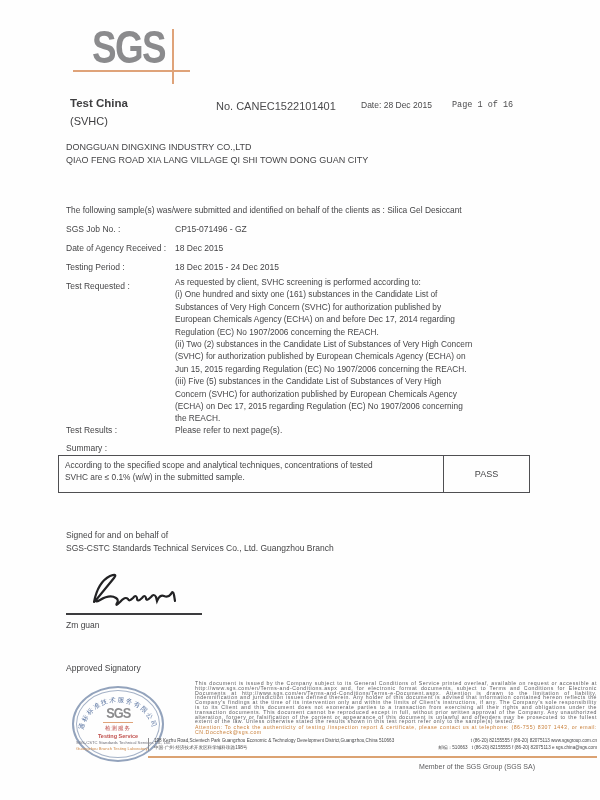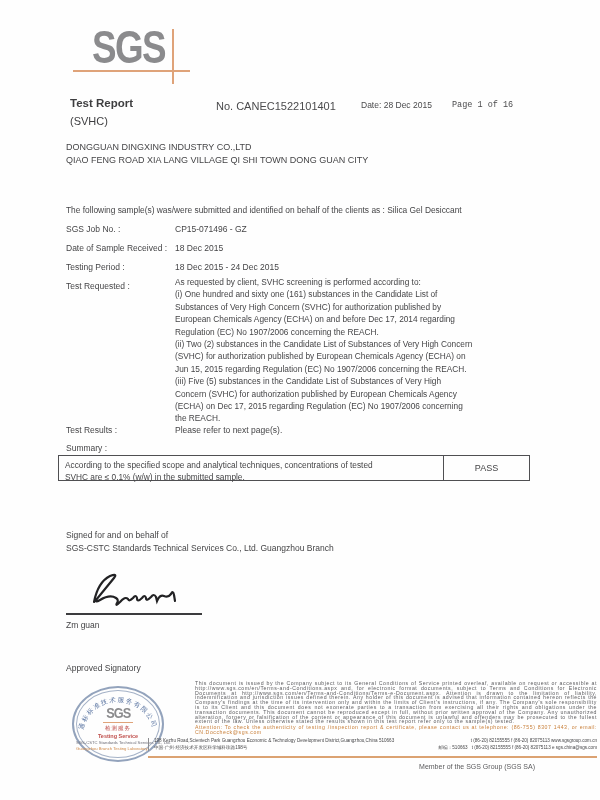--- a/index.html
+++ b/index.html
@@ -26,21 +26,21 @@
 
   .intro { position:absolute; left:66px; top:205px; font-size:8.4px; color:#454547; white-space:nowrap; }
   .flabel { position:absolute; left:66px; font-size:8.5px; color:#454547; }
   .fvalue { position:absolute; left:175px; font-size:8.5px; color:#454547; }
   .para { position:absolute; left:175px; top:276px; font-size:8.3px; line-height:12.4px;
           color:#454547; }
   .para div { white-space:nowrap; }
 
   
   .summary-label { position:absolute; left:66px; top:443px; font-size:8.5px; color:#454547; }
-  .summary-box { position:absolute; left:58px; top:455px; width:472px; height:26px;
+  .summary-box { position:absolute; left:58px; top:455px; width:472px; height:38px;
                  border:1.5px solid #4f4f52; display:flex; }
   .summary-text { flex:1; padding:3px 6px; font-size:8.3px; line-height:12px; color:#454547; }
   .summary-result { width:86px; border-left:1.5px solid #4f4f52; display:flex;
                     align-items:center; justify-content:center; font-size:9px; color:#454547; }
 
   
   .signoff { position:absolute; left:66px; top:529px; font-size:8.5px; line-height:12.5px; color:#454547; }
   .signature-svg { position:absolute; left:88px; top:570px; }
   .sig-underline { position:absolute; left:66px; top:613px; width:136px; height:2px; background:#3c3c3e; }
   .signer { position:absolute; left:66px; top:620px; font-size:8.5px; color:#454547; }
@@ -84,37 +84,37 @@
 <body>
 
 <div class="page">
 
   <div class="logo">
     <div class="logo-text">SGS</div>
     <div class="logo-hline"></div>
     <div class="logo-vline"></div>
   </div>
 
-  <div class="report-title">Test Report</div>
+  <div class="report-title">Test China</div>
   <div class="report-subtitle">(SVHC)</div>
   <div class="report-no">No. CANEC1522101401</div>
   <div class="report-date">Date: 28 Dec 2015</div>
   <div class="report-page">Page 1 of 16</div>
 
   <div class="client">
     <div>DONGGUAN DINGXING INDUSTRY CO.,LTD</div>
     <div>QIAO FENG ROAD XIA LANG VILLAGE QI SHI TOWN DONG GUAN CITY</div>
   </div>
 
   <div class="intro">The following sample(s) was/were submitted and identified on behalf of the clients as : Silica Gel Desiccant</div>
 
   <div class="flabel" style="top:224px">SGS Job No. :</div>
   <div class="fvalue" style="top:224px">CP15-071496 - GZ</div>
 
-  <div class="flabel" style="top:243px">Date of Sample Received :</div>
+  <div class="flabel" style="top:243px">Date of Agency Received :</div>
   <div class="fvalue" style="top:243px">18 Dec 2015</div>
 
   <div class="flabel" style="top:262px">Testing Period :</div>
   <div class="fvalue" style="top:262px">18 Dec 2015 - 24 Dec 2015</div>
 
   <div class="flabel" style="top:281px">Test Requested :</div>
   <div class="para">
       <div>As requested by client, SVHC screening is performed according to:</div>
       <div>(i) One hundred and sixty one (161) substances in the Candidate List of</div>
       <div>Substances of Very High Concern (SVHC) for authorization published by</div>

